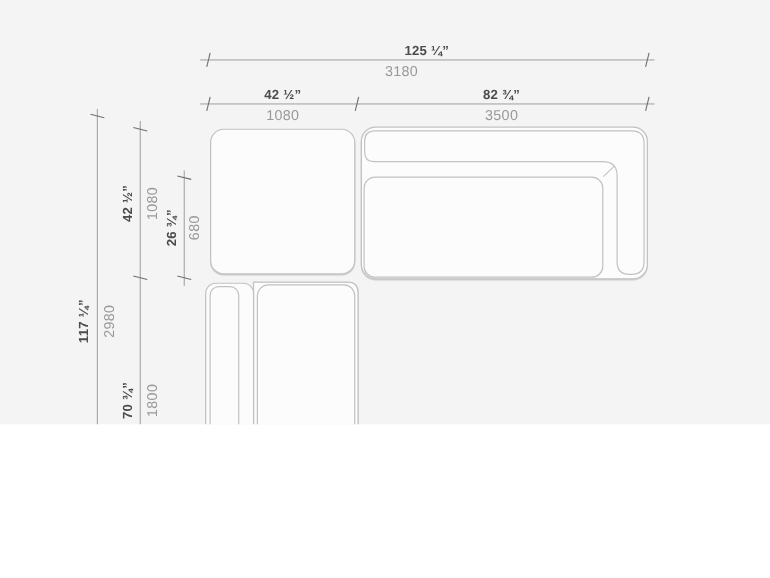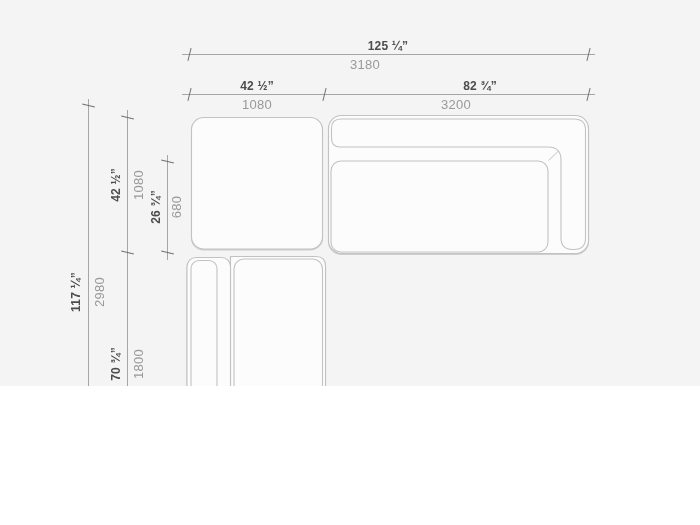--- a/index.html
+++ b/index.html
@@ -83,22 +83,22 @@
     <span class="hlabel lbl-mm" style="left:365px; top:57px;">3180</span>
   </div>
 
   <div>
     <div class="dline-h" style="left:182px; top:93.5px; width:413px;"></div>
     <div class="tick-h" style="left:189.5px; top:94px;"></div>
     <div class="tick-h" style="left:325px; top:94px;"></div>
     <div class="tick-h" style="left:588.5px; top:94px;"></div>
     <span class="hlabel lbl-in" style="left:257px; top:79px;">42 ½”</span>
     <span class="hlabel lbl-mm" style="left:257px; top:97px;">1080</span>
-    <span class="hlabel lbl-in" style="left:456px; top:79px;margin-left:24px;">82 ¾”</span>
-    <span class="hlabel lbl-mm" style="left:456px; top:97px;">3200</span>
+    <span class="hlabel lbl-in" style="left:456px; top:79px;">82 ¾”</span>
+    <span class="hlabel lbl-mm" style="left:456px; top:97px;">3500</span>
   </div>
 
   <div>
     <div class="dline-v" style="left:87.5px; top:99px; height:386px;"></div>
     <div class="tick-v" style="left:88px; top:106px;"></div>
     <div class="tick-v" style="left:88px; top:478px;"></div>
     <span class="vlabel lbl-in" style="left:76px; top:292px;">117 ¼”</span>
     <span class="vlabel lbl-mm" style="left:99px; top:292px;">2980</span>
   </div>
 

